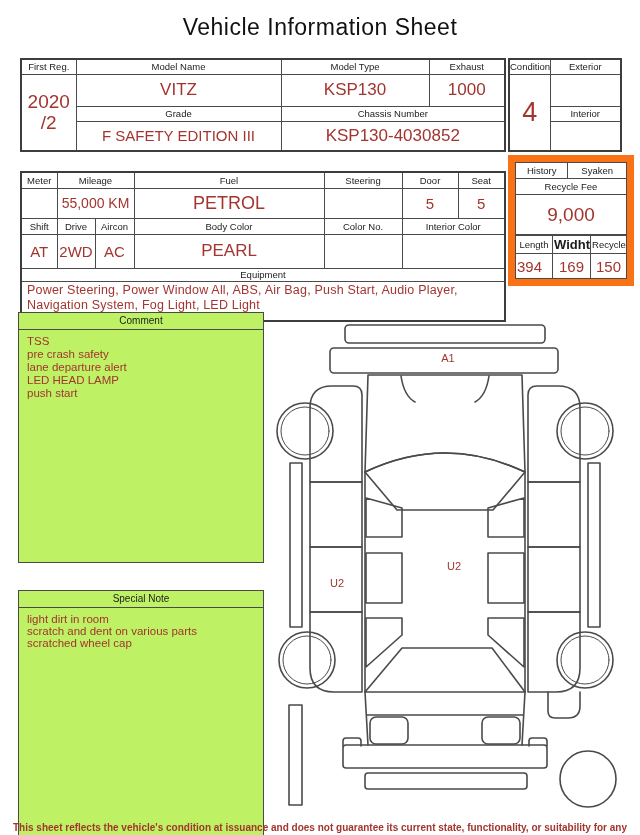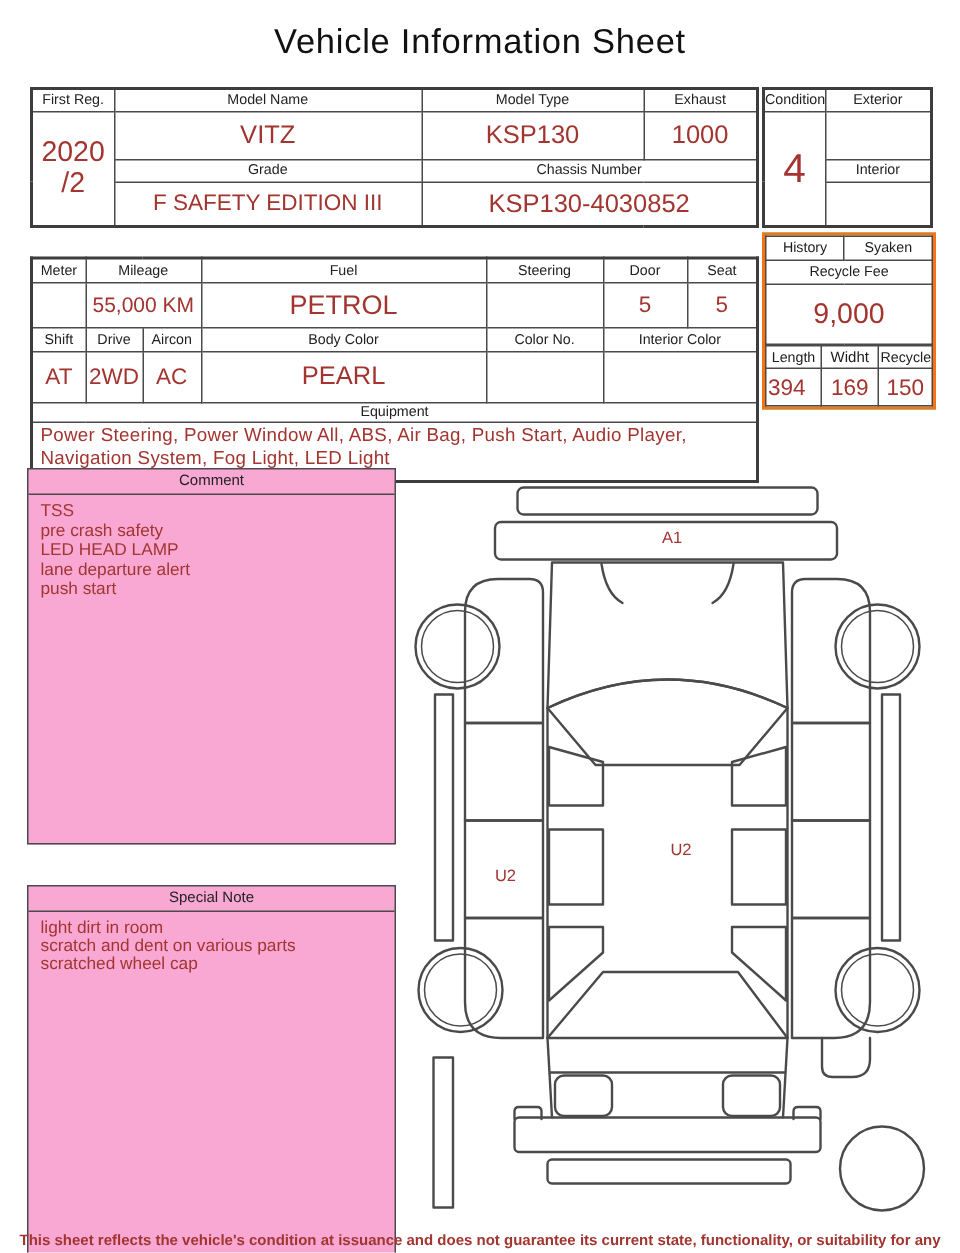--- a/index.html
+++ b/index.html
@@ -25,26 +25,26 @@
   .v15{font-size:15px;}
   .v14{font-size:14px;}
   .v11{font-size:11.5px;}
   .v26{font-size:27px;}
   .firstreg{font-size:19px;line-height:21px;text-align:left;padding-left:3px;}
   .equip{
     text-align:left !important;white-space:normal !important;
     font-size:12.5px;line-height:15px;padding:1px 5px 0 5px !important;
     vertical-align:top !important;letter-spacing:0.2px;
   }
-  .panel{border:2px solid #f97316;background:#22c55e;}
+  .panel{border:7px solid #f97316;background:#6d28d9;}
   .panel table{width:100%;}
   .panel tr:first-child th{border-top:none;}
   .panel tr td:first-child,.panel tr th:first-child{border-left:none;}
   .panel tr td:last-child,.panel tr th:last-child{border-right:none;}
-  .notebox{border:1.5px solid #4a4a4a;background:#f9a8d4;}
+  .notebox{border:1.5px solid #4a4a4a;background:#bef264;}
   .notebox .hd{
     height:16px;line-height:16px;text-align:center;font-size:10px;color:#222;
     border-bottom:1px solid #4a4a4a;
   }
   .notebox .bd{padding:5px 8px;color:#a23530;font-size:11.5px;line-height:13px;}
   #footer{
     top:822px;left:0;width:640px;text-align:center;
     font-size:10px;font-weight:bold;color:#a23530;
   }
   svg text{font-family:"Liberation Sans",sans-serif;font-size:11px;fill:#a23530;}
@@ -181,39 +181,39 @@
     </table>
   <table>
     <colgroup>
         <col style="width:36px">
         <col style="width:37px">
         <col style="width:35px">
       </colgroup>
     <tbody>
         <tr style="height:15px">
       <th style="border:1px solid #4a4a4a;font-weight:normal;font-size:9.5px">Length</th>
-      <th style="border:1px solid #4a4a4a;font-weight:normal;font-size:10px">Widht</th>
+      <th style="border:1px solid #4a4a4a;font-weight:bold;font-size:13px">Widht</th>
       <th style="border:1px solid #4a4a4a;font-weight:normal;font-size:9.5px">Recycle</th>
     </tr>
     <tr style="height:25px">
       <td class="red v15" style="border:1px solid #4a4a4a;text-align:left">394</td>
       <td class="red v15" style="border:1px solid #4a4a4a;text-align:center">169</td>
       <td class="red v15" style="border:1px solid #4a4a4a;text-align:center">150</td>
     </tr>
   </tbody>
     </table>
 </div>
 
 <div class="abs notebox" style="left:18px;top:312px;width:244px;height:249px;">
   <div class="hd">Comment</div>
   <div class="bd">
       <div>TSS</div>
       <div>pre crash safety</div>
+      <div>lane departure alert</div>
       <div>LED HEAD LAMP</div>
-      <div>lane departure alert</div>
       <div>push start</div>
     </div>
 </div>
 
 <div class="abs notebox" style="left:18px;top:590px;width:244px;height:252px;">
   <div class="hd">Special Note</div>
   <div class="bd" style="line-height:12px">
       <div>light dirt in room</div>
       <div>scratch and dent on various parts</div>
       <div>scratched wheel cap</div>

